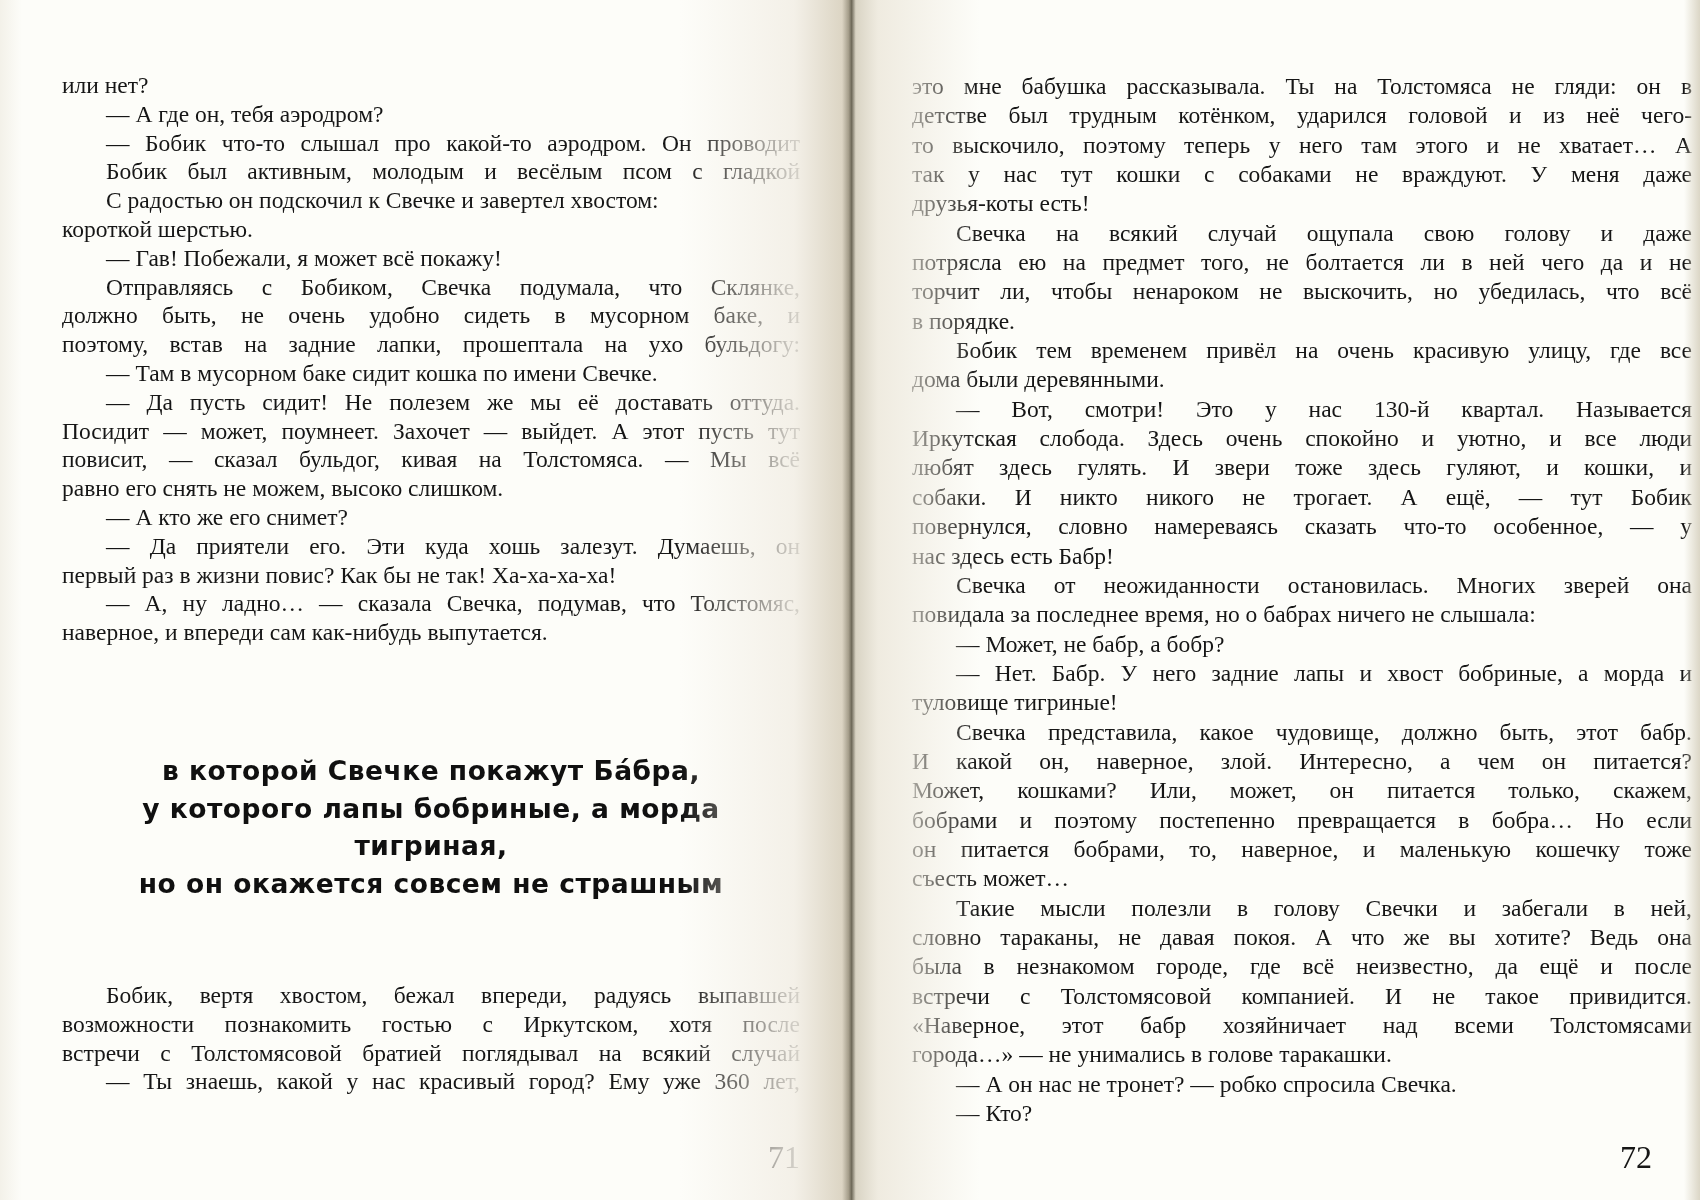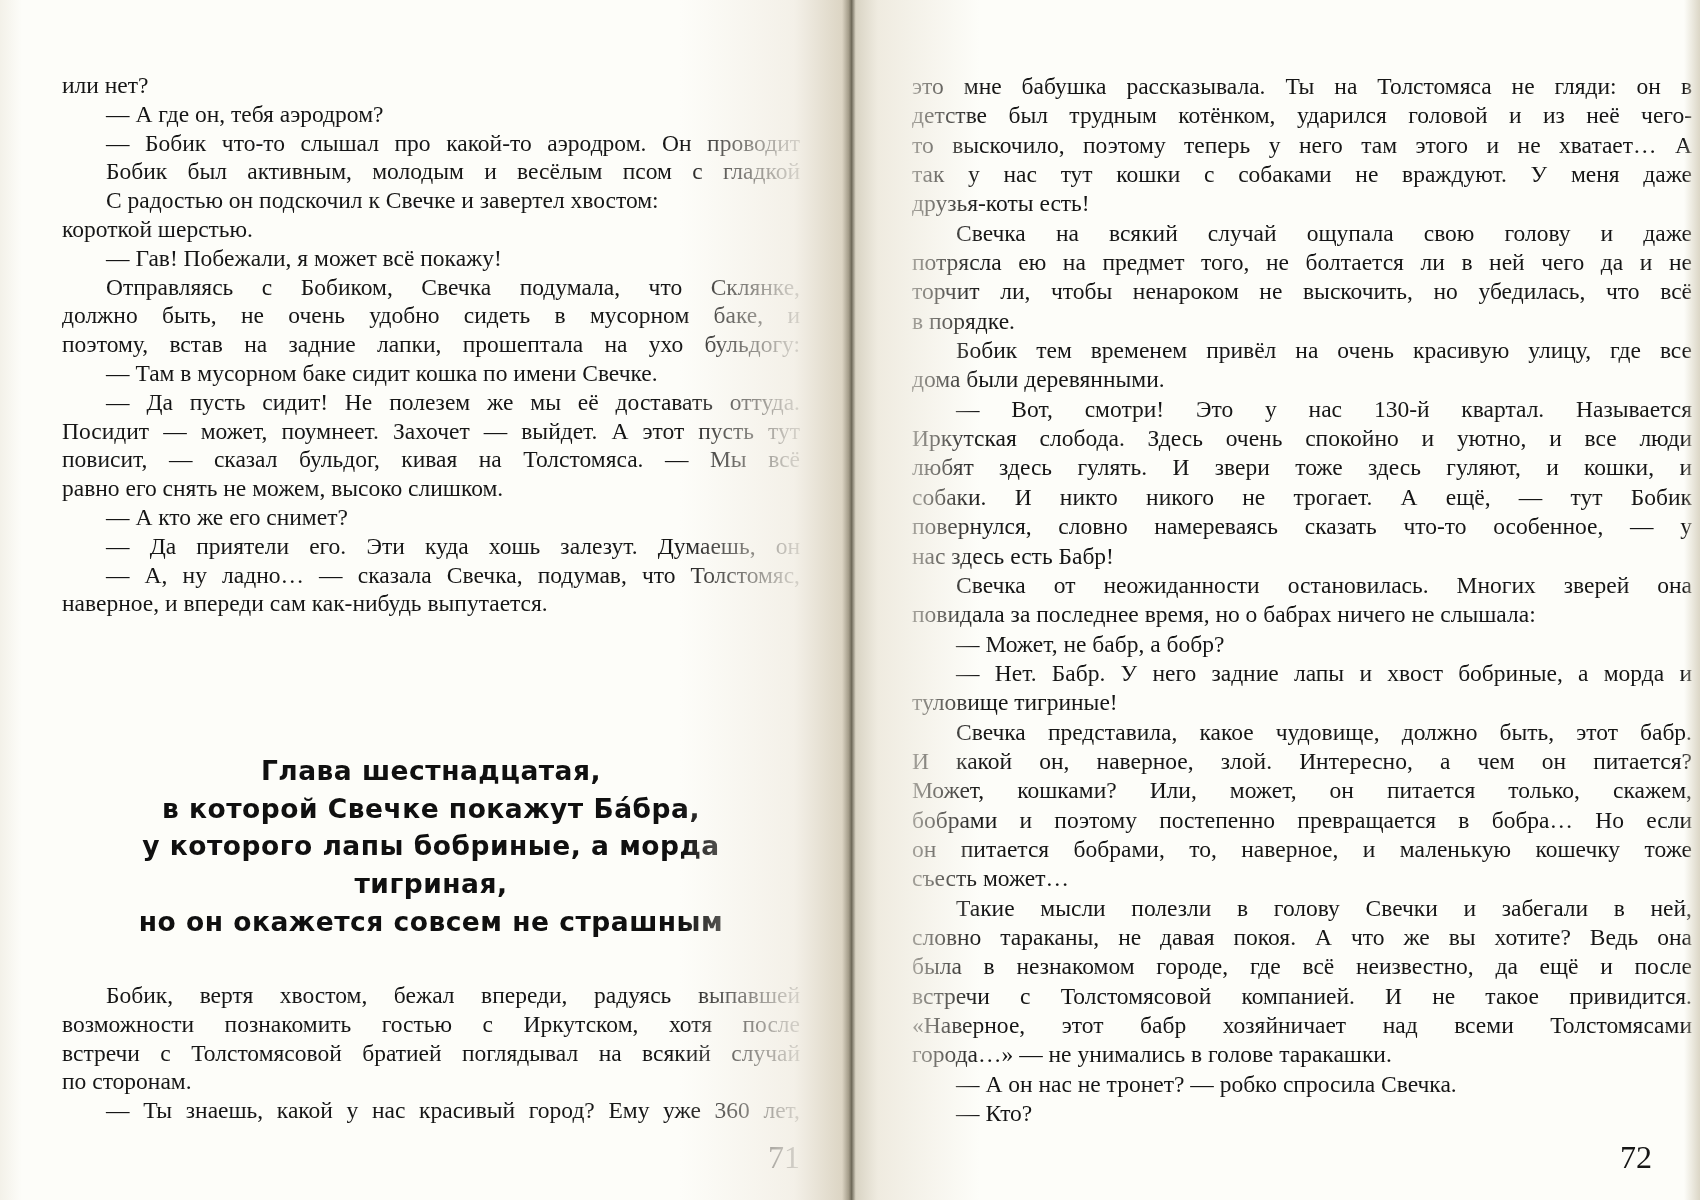--- a/index.html
+++ b/index.html
@@ -93,36 +93,35 @@
       <div class="line ind just">Отправляясь с Бобиком, Свечка подумала, что Склянке,</div>
       <div class="line just">должно быть, не очень удобно сидеть в мусорном баке, и</div>
       <div class="line just">поэтому, встав на задние лапки, прошептала на ухо бульдогу:</div>
       <div class="line ind">— Там в мусорном баке сидит кошка по имени Свечке.</div>
       <div class="line ind just">— Да пусть сидит! Не полезем же мы её доставать оттуда.</div>
       <div class="line just">Посидит — может, поумнеет. Захочет — выйдет. А этот пусть тут</div>
       <div class="line just">повисит, — сказал бульдог, кивая на Толстомяса. — Мы всё</div>
       <div class="line">равно его снять не можем, высоко слишком.</div>
       <div class="line ind">— А кто же его снимет?</div>
       <div class="line ind just">— Да приятели его. Эти куда хошь залезут. Думаешь, он</div>
+      <div class="line">первый раз в жизни повис? Как бы не так! Ха-ха-ха-ха!</div>
       <div class="line ind just">— А, ну ладно… — сказала Свечка, подумав, что Толстомяс,</div>
       <div class="line">наверное, и впереди сам как-нибудь выпутается.</div>
     </div>
 
   <div class="heading">
-      <div class="h-line">Глава шестнадцатая,</div>
       <div class="h-line">в которой Свечке покажут Ба́бра,</div>
       <div class="h-line">у которого лапы бобриные, а морда тигриная,</div>
       <div class="h-line">но он окажется совсем не страшным</div>
     </div>
 
   <div class="col col-left-2">
       <div class="line ind just">Бобик, вертя хвостом, бежал впереди, радуясь выпавшей</div>
       <div class="line just">возможности познакомить гостью с Иркутском, хотя после</div>
       <div class="line just">встречи с Толстомясовой братией поглядывал на всякий случай</div>
-      <div class="line">по сторонам.</div>
       <div class="line ind just">— Ты знаешь, какой у нас красивый город? Ему уже 360 лет,</div>
     </div>
 
   <div class="page-num left">71</div>
 
   <div class="col col-right-1">
       <div class="line just">это мне бабушка рассказывала. Ты на Толстомяса не гляди: он в</div>
       <div class="line just">детстве был трудным котёнком, ударился головой и из неё чего-</div>
       <div class="line just">то выскочило, поэтому теперь у него там этого и не хватает… А</div>
       <div class="line just">так у нас тут кошки с собаками не враждуют. У меня даже</div>

